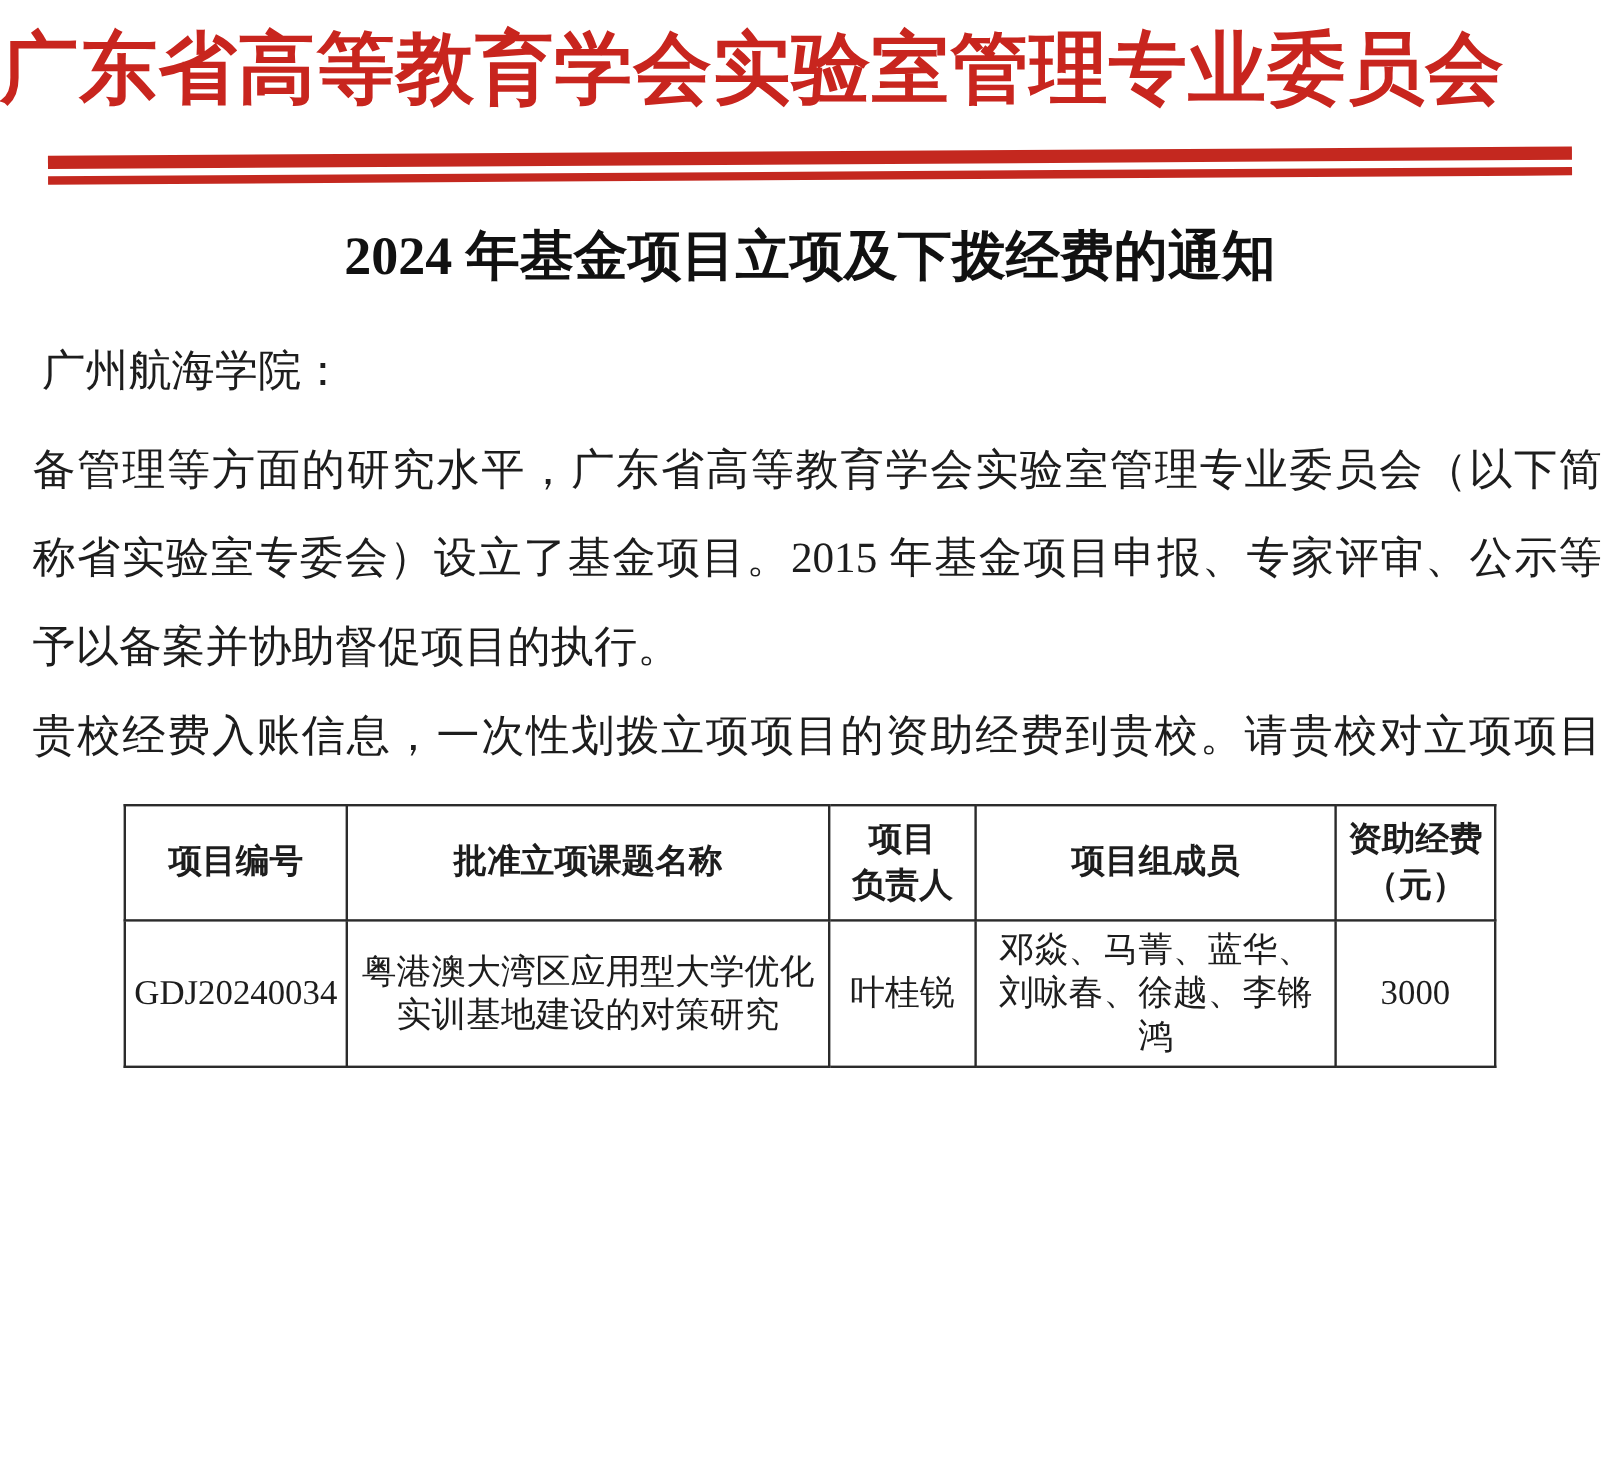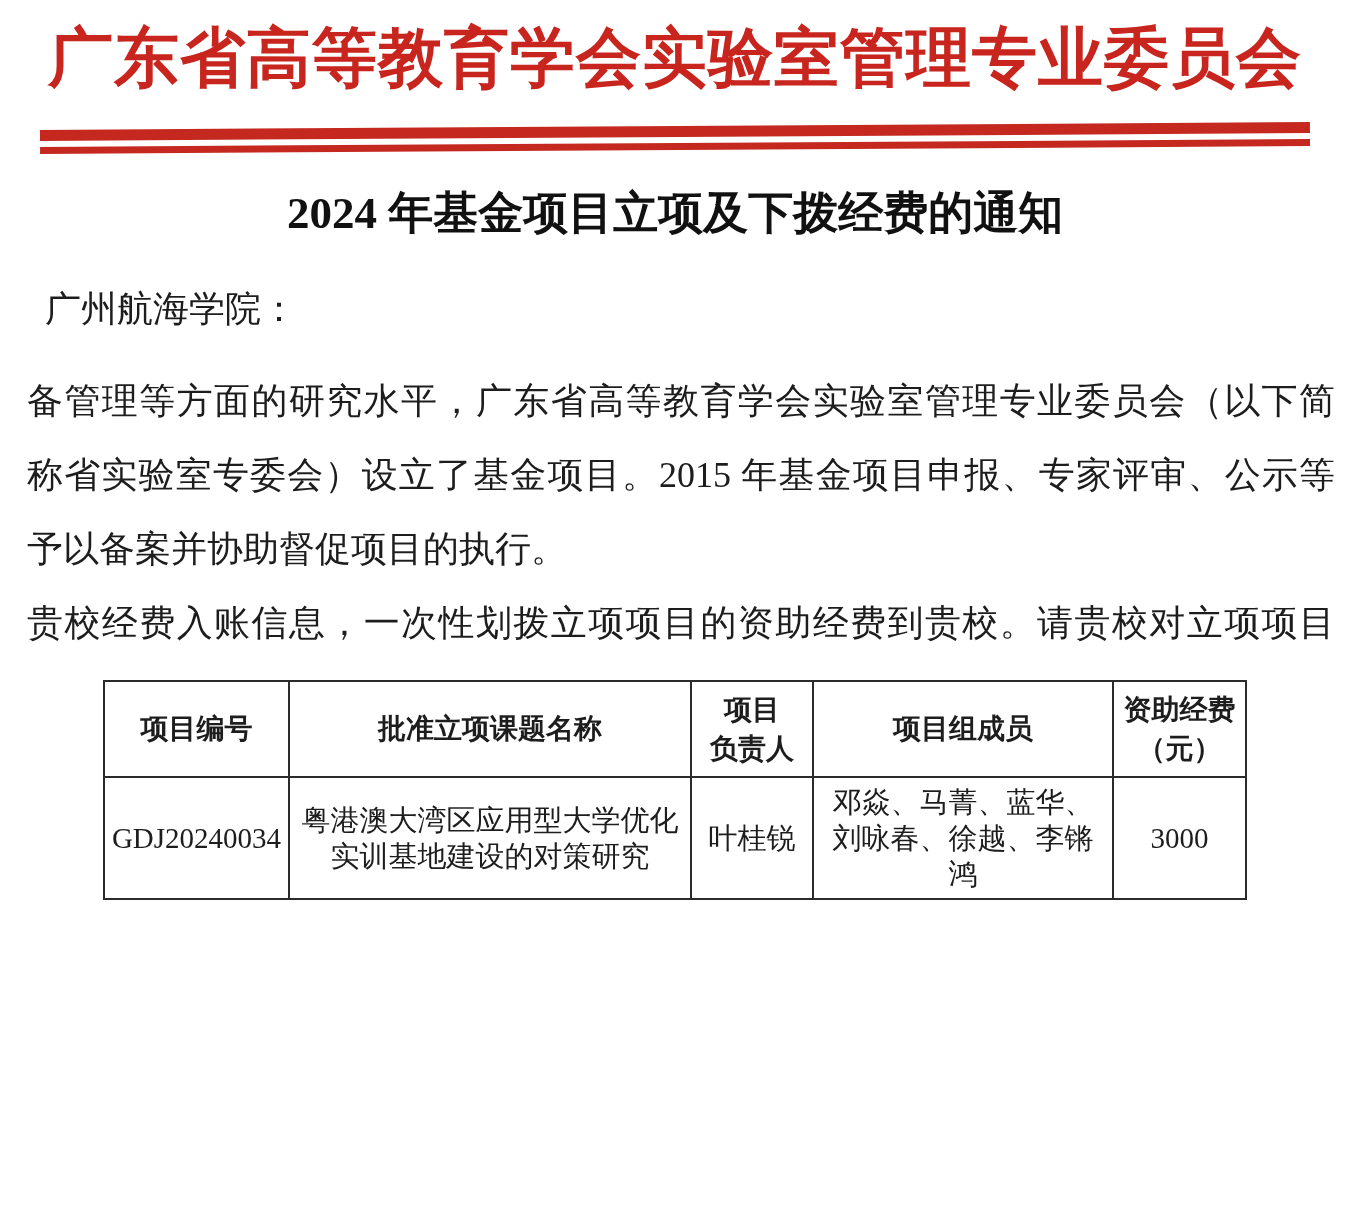--- a/index.html
+++ b/index.html
@@ -5,31 +5,31 @@
   html,body{margin:0;padding:0;background:#e9e9e9;}
   .page{
     width:1350px;height:1228px;background:#ffffff;position:relative;overflow:hidden;
     margin:0 auto;
     font-family:"Liberation Serif","DejaVu Serif",serif;
     color:#1d1d1d;
   }
   
   .org-title{
     margin:0;padding-top:14px;height:88px;line-height:88px;
-    text-align:center;color:#c8251e;
+    color:#c8251e;
     font-size:65px;font-weight:600;letter-spacing:1px;white-space:nowrap;
   }
   .rules{margin:24px 40px 0 40px;transform:rotate(-0.35deg);}
   .rule-thick{height:11px;background:#c4281f;}
   .rule-thin{height:7px;background:#c4281f;margin-top:6px;}
   
   .notice-title{margin-top:24px;text-align:center;font-weight:bold;font-size:45px;line-height:78px;color:#111;}
   
   .body-block{margin:20px 15px 0 27px;font-size:36px;line-height:74px;}
-  .salutation{margin:18px;}
+  .salutation{margin:8px;}
   .bline{margin:0;text-align:justify;text-align-last:justify;}
   .bline.indent{text-indent:72px;}
   .bline.last{text-align:left;text-align-last:left;}
   .pi-name{font-family:"Liberation Sans","DejaVu Sans",sans-serif;font-weight:700;letter-spacing:2px;}
   
   .ptable{
     border-collapse:collapse;margin:20px 0 0 103px;table-layout:fixed;width:1142px;
     font-size:28px;
     border-radius:17px;
   }

